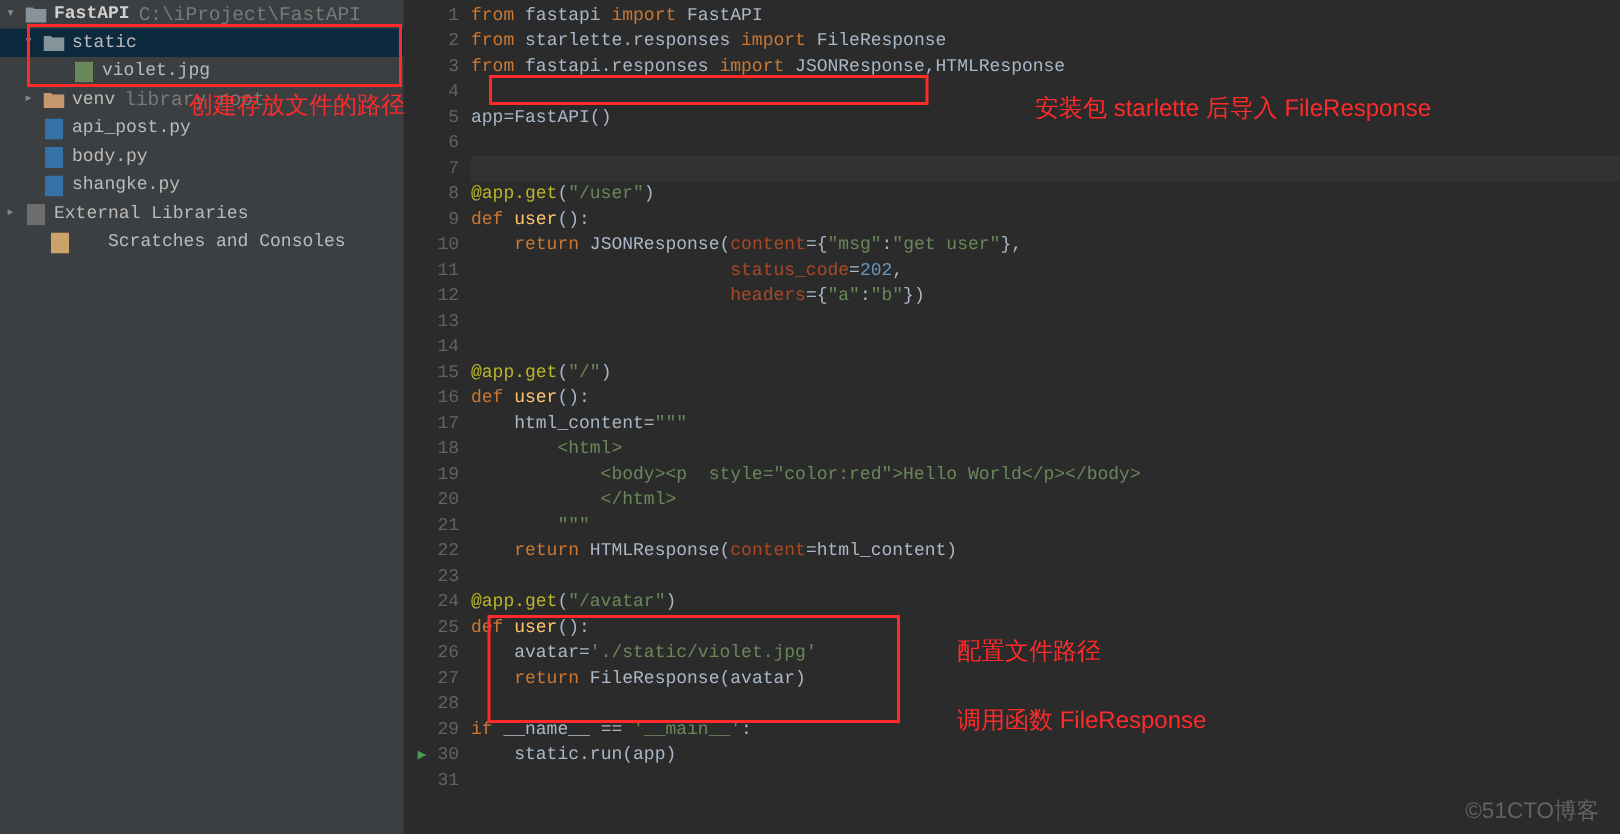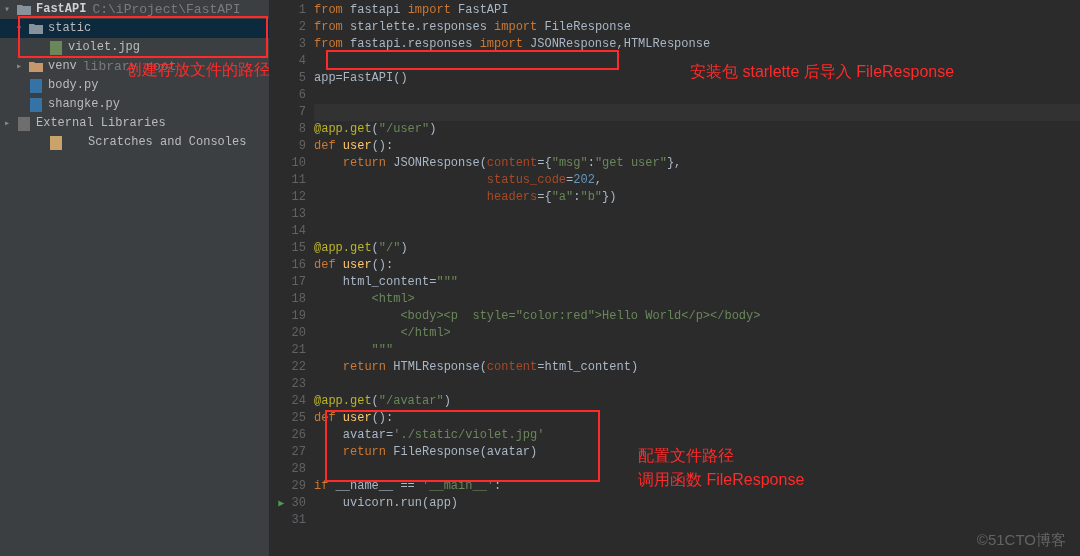--- a/index.html
+++ b/index.html
@@ -77,20 +77,29 @@
       <span>venv</span>
       <span class="tree-path">library root</span>
     </div>
     <div class="tree-item indent-1">
       <span class="tree-arrow"></span>
       <span class="tree-icon">
           <svg class="file" viewBox="0 0 12 14">
             <rect width="12" height="14" fill="#3572A5"></rect>
           </svg>
         </span>
+      <span>api_post.py</span>
+    </div>
+    <div class="tree-item indent-1">
+      <span class="tree-arrow"></span>
+      <span class="tree-icon">
+          <svg class="file" viewBox="0 0 12 14">
+            <rect width="12" height="14" fill="#3572A5"></rect>
+          </svg>
+        </span>
       <span>body.py</span>
     </div>
     <div class="tree-item indent-1">
       <span class="tree-arrow"></span>
       <span class="tree-icon">
           <svg class="file" viewBox="0 0 12 14">
             <rect width="12" height="14" fill="#3572A5"></rect>
           </svg>
         </span>
       <span>shangke.py</span>
@@ -98,21 +107,21 @@
 
     <div class="tree-item" style="padding-left:4px;">
       <span class="tree-arrow">▸</span>
       <span class="tree-icon">
           <svg class="file" viewBox="0 0 12 14">
             <rect width="12" height="14" fill="#6e6e6e"></rect>
           </svg>
         </span>
       <span>External Libraries</span>
     </div>
-    <div class="tree-item" style="padding-left:16px;gap:20px;">
+    <div class="tree-item" style="padding-left:0;gap:20px;">
       <span class="tree-arrow"></span>
       <span class="tree-icon">
           <svg class="file" viewBox="0 0 12 14">
             <rect width="12" height="14" fill="#c9a36a"></rect>
           </svg>
         </span>
       <span>Scratches and Consoles</span>
     </div>
   </div>
 
@@ -173,28 +182,28 @@
         <div class="codeline"><span class="str">            &lt;/html&gt;</span></div>
         <div class="codeline"><span class="str">        """</span></div>
         <div class="codeline"><span class="op">    </span><span class="kw">return </span><span class="ident">HTMLResponse(</span><span class="param">content</span><span class="op">=html_content)</span></div>
         <div class="codeline"></div>
         <div class="codeline"><span class="dec">@app.get</span><span class="op">(</span><span class="str">"/avatar"</span><span class="op">)</span></div>
         <div class="codeline"><span class="kw">def </span><span class="fn">user</span><span class="op">():</span></div>
         <div class="codeline"><span class="op">    </span><span class="ident">avatar</span><span class="op">=</span><span class="str">'./static/violet.jpg'</span></div>
         <div class="codeline"><span class="op">    </span><span class="kw">return </span><span class="ident">FileResponse(avatar)</span></div>
         <div class="codeline"></div>
         <div class="codeline"><span class="kw">if </span><span class="ident">__name__ </span><span class="op">== </span><span class="str">'__main__'</span><span class="op">:</span></div>
-        <div class="codeline"><span class="op">    </span><span class="ident">uvicorn.run(</span><span class="ident">app</span><span class="op">)</span></div>
+        <div class="codeline"><span class="op">    </span><span class="ident">static.run(</span><span class="ident">app</span><span class="op">)</span></div>
       </div>
   </div>
 </div>
 
 <div class="anno-box" style="left:18px; top:16px; width:250px; height:42px;"></div>
 <div class="anno-text" style="left:126px; top:60px;">创建存放文件的路径</div>
 
 <div class="anno-box" style="left:326px; top:50px; width:293px; height:20px;"></div>
 <div class="anno-text" style="left:690px; top:50px;margin-top:12px;">安装包 starlette 后导入 FileResponse</div>
 
 <div class="anno-box" style="left:325px; top:410px; width:275px; height:72px;"></div>
-<div class="anno-text" style="left:638px; top:446px;">配置文件路径</div>
+<div class="anno-text" style="left:638px; top:424px;">配置文件路径</div>
 <div class="anno-text" style="left:638px; top:470px;">调用函数 FileResponse</div>
 
 <div class="watermark">©51CTO博客</div>
 
 </body></html>

